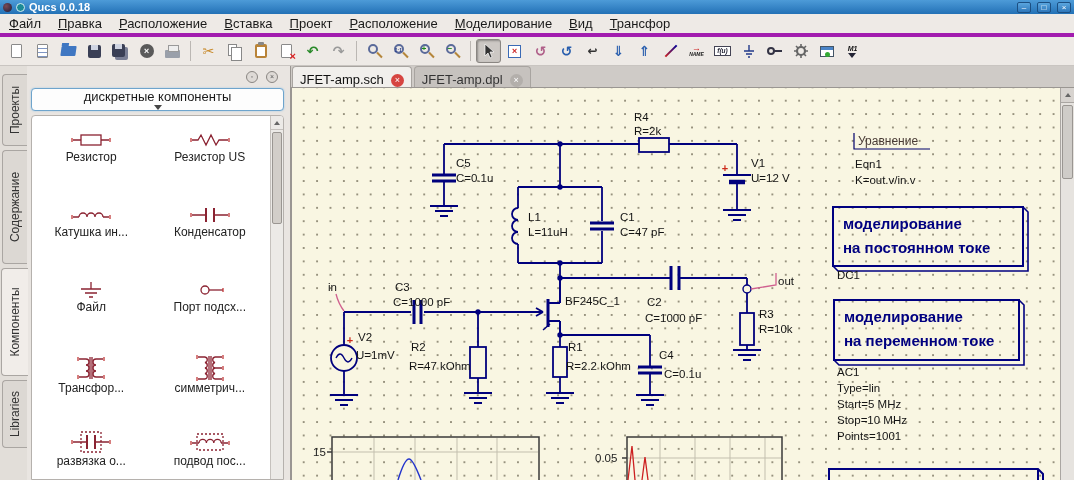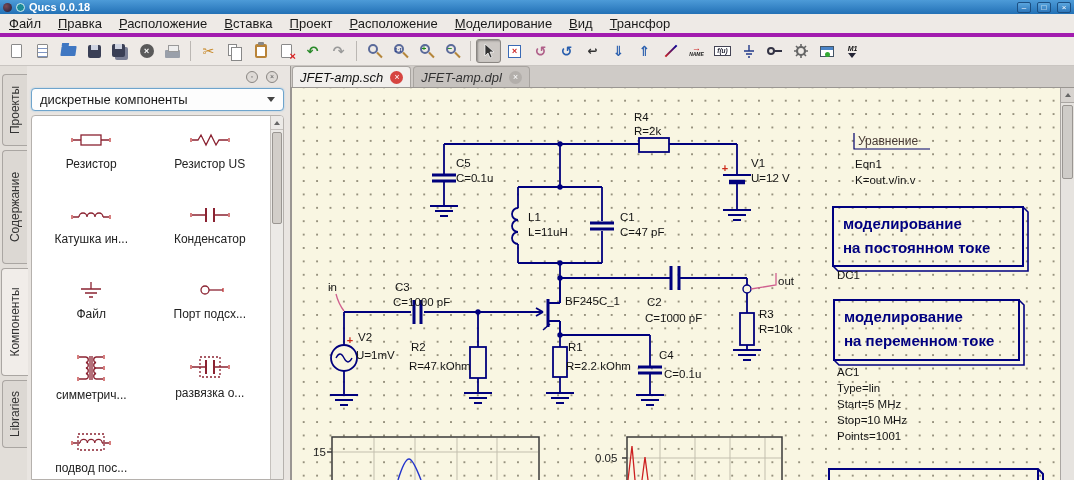--- a/index.html
+++ b/index.html
@@ -73,42 +73,42 @@
   .vtab.active{background:#f1ede9;width:27px;margin-left:1px;}
   .vtab span{position:absolute;left:50%;top:50%;transform:translate(-50%,-50%) rotate(-90deg);
              white-space:nowrap;font-size:12px;color:#333;}
   .dockbody{flex:1;display:flex;flex-direction:column;padding:0 6px 0 4px;}
   .dockhead{height:22px;position:relative;}
   .cornbtn{position:absolute;top:5px;width:12px;height:12px;border-radius:50%;border:1px solid #8a8682;
            background:#dedad6;color:#555;font-size:7px;line-height:10px;text-align:center;}
   .cornbtn.b1{right:26px;}
   .cornbtn.b2{right:6px;}
   .combo{height:23px;background:#fdfdfd;border:1px solid #6ea4cc;border-radius:4px;display:flex;
-         align-items:center;padding:0 8px;font-size:13px;box-shadow:0 0 2px #9cc4e4;}
+         align-items:center;padding:0 8px;font-size:13px;box-shadow:0 0 2px #9cc4e4;flex-direction:column;}
   .combo span{flex:1;}
   .chev{width:0;height:0;border-left:4px solid transparent;border-right:4px solid transparent;
         border-top:5px solid #444;}
   .complist{flex:1;background:#fff;border:1px solid #b5b1ad;border-radius:4px 4px 0 0;margin-top:4px;
             position:relative;overflow:hidden;}
   .items{display:flex;flex-wrap:wrap;padding:6px 14px 0 0;}
   .comp{width:50%;height:75px;display:flex;flex-direction:column;align-items:center;justify-content:flex-start;
         padding-top:8px;}
-  .comp .clabel{font-size:12px;color:#222;margin-top:7px;white-space:nowrap;}
+  .comp .clabel{font-size:12px;color:#222;white-space:nowrap;}
   .lscroll{position:absolute;right:0;top:0;bottom:0;width:13px;background:#eceae7;border-left:1px solid #c5c1bd;}
   .lscroll .up{height:14px;border-bottom:1px solid #c5c1bd;display:flex;align-items:center;justify-content:center;}
   .tri-up{width:0;height:0;border-left:3px solid transparent;border-right:3px solid transparent;
           border-bottom:4px solid #666;}
   .lthumb{position:absolute;left:1px;right:1px;top:16px;height:92px;background:#d2cec9;
           border:1px solid #9a9692;border-radius:2px;}
   
   .editor{flex:1;display:flex;flex-direction:column;min-width:0;}
   .tabbar{height:22px;background:#cfcbc7;display:flex;align-items:flex-end;padding-left:1px;gap:2px;
           border-bottom:1px solid #9a9692;}
-  .tab{height:21px;display:flex;align-items:center;padding:0 7px;font-size:13px;background:#c6c2be;
-       border:1px solid #a8a4a0;border-bottom:none;border-radius:4px 4px 0 0;color:#333;font-style:italic;}
+  .tab{height:21px;display:flex;align-items:flex-end;padding:0 7px;font-size:13px;background:#c6c2be;
+       border:1px solid #a8a4a0;border-bottom:none;border-radius:4px 4px 0 0;color:#333;}
   .tab.active{background:#f1efec;color:#111;}
   .tclose{width:13px;height:13px;border-radius:50%;color:#fff;font-size:9px;line-height:13px;
           text-align:center;margin-left:7px;}
   .tclose.red{background:#d64541;}
   .tclose.gray{background:#b3afab;}
   .canvaswrap{flex:1;display:flex;min-height:0;}
   .canvas{flex:1;position:relative;overflow:hidden;background:#f9f6e2;
           background-image:radial-gradient(#97927e 1px,transparent 1.2px);
           background-size:13.4px 13.4px;background-position:5px 6px;border-left:1px solid #9a9692;}
   .canvas svg{position:absolute;left:0;top:0;}
@@ -339,20 +339,30 @@
                 </svg>
               <div class="clabel">Файл</div>
             </div>
             <div class="comp">
               <svg width="44" height="20">
                   <circle class="cic" cx="17" cy="10" r="4"></circle>
                   <path class="cic" d="M21 10h14"></path>
                   <path class="cicr" d="M35 8v4"></path>
                 </svg>
               <div class="clabel">Порт подсх...</div>
+            </div>
+            <div class="comp">
+              <svg width="44" height="26">
+                  <path class="cic" d="M17 4h-7M17 22h-7M27 4h7M27 22h7"></path>
+                  <path class="cic" d="M17 4a3 3 0 0 1 0 6a3 3 0 0 1 0 6a3 3 0 0 1 0 6"></path>
+                  <path class="cic" d="M27 4a3 3 0 0 0 0 6a3 3 0 0 0 0 6a3 3 0 0 0 0 6"></path>
+                  <path class="cic" d="M21 2v22M23 2v22"></path>
+                  <path class="cicr" d="M9 2v4M9 20v4M35 2v4M35 20v4"></path>
+                </svg>
+              <div class="clabel">Трансфор...</div>
             </div>
             <div class="comp">
               <svg width="44" height="26">
                   <path class="cic" d="M17 2h-7M17 24h-7M27 2h7M27 24h7M27 13h7"></path>
                   <path class="cic" d="M17 2a2.8 2.8 0 0 1 0 5.5a2.8 2.8 0 0 1 0 5.5a2.8 2.8 0 0 1 0 5.5a2.8 2.8 0 0 1 0 5.5"></path>
                   <path class="cic" d="M27 2a2.8 2.8 0 0 0 0 5.5a2.8 2.8 0 0 0 0 5.5a2.8 2.8 0 0 0 0 5.5a2.8 2.8 0 0 0 0 5.5"></path>
                   <path class="cic" d="M21 1v24M23 1v24"></path>
                   <path class="cicr" d="M9 0v4M9 22v4M35 0v4M35 11v4M35 22v4"></path>
                 </svg>
               <div class="clabel">симметрич...</div>

